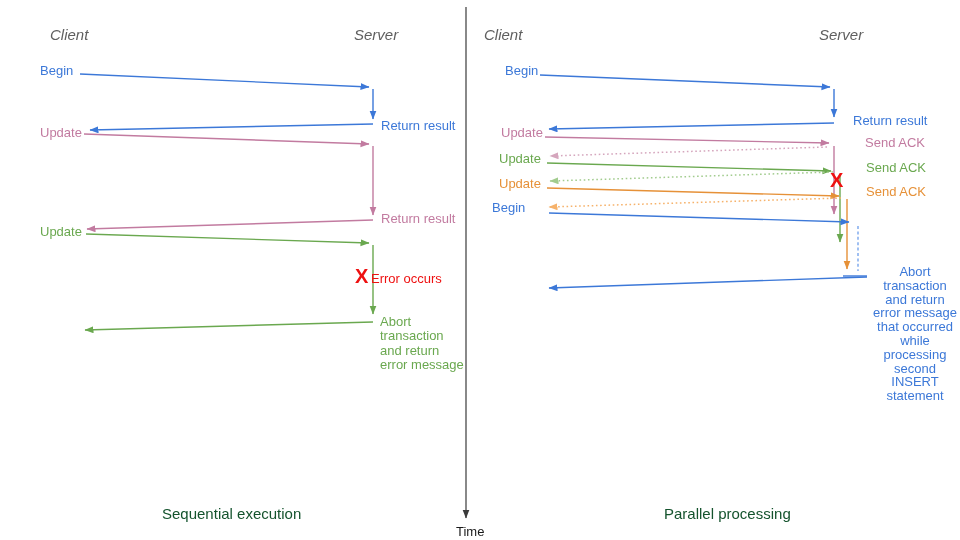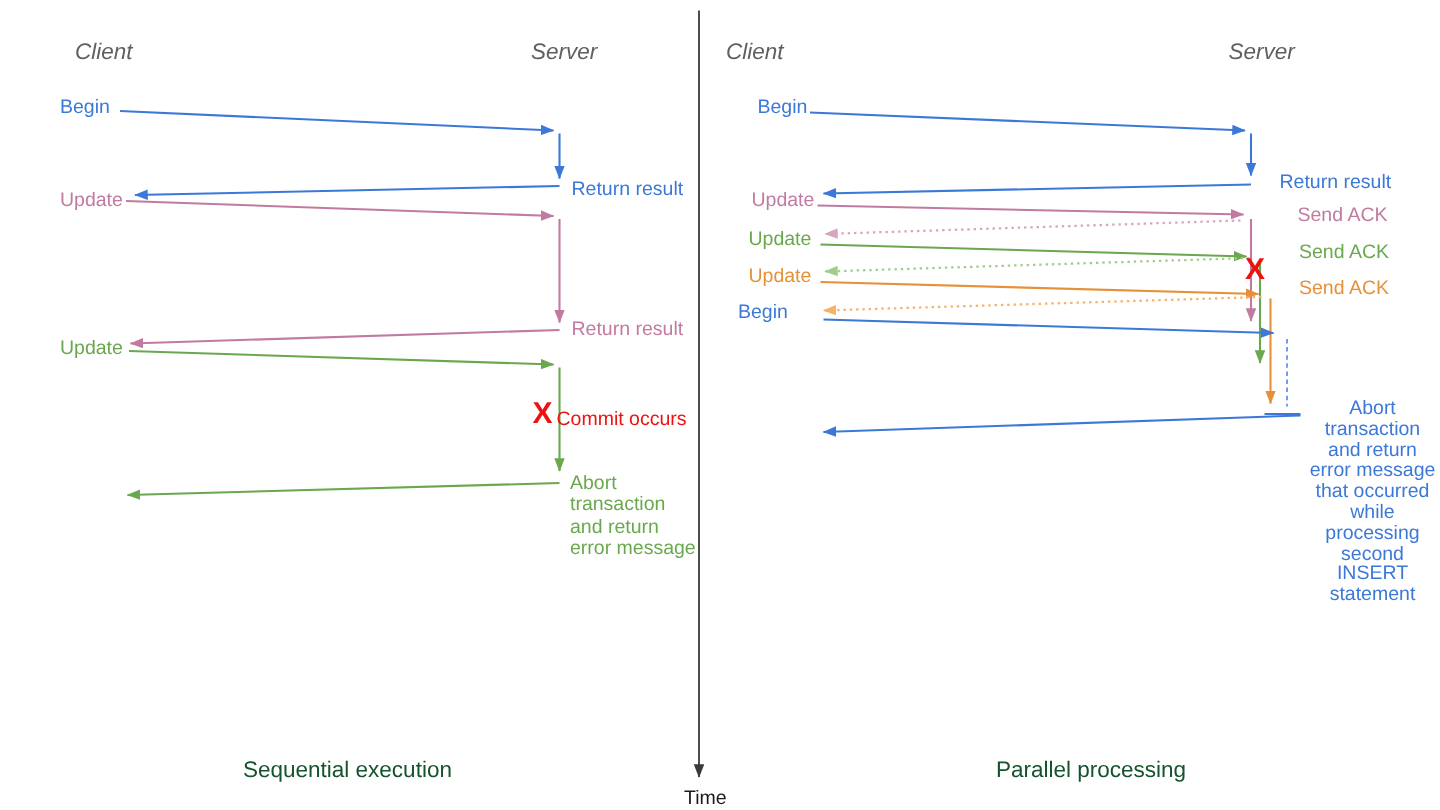--- a/index.html
+++ b/index.html
@@ -105,21 +105,21 @@
   </svg>
 
   <div class="hdr" style="left:50px;top:26px">Client</div>
   <div class="hdr" style="left:354px;top:26px">Server</div>
   <div class="lbl t-blue" style="left:40px;top:63px">Begin</div>
   <div class="lbl t-blue" style="left:381px;top:118px">Return result</div>
   <div class="lbl t-pink" style="left:40px;top:125px">Update</div>
   <div class="lbl t-pink" style="left:381px;top:211px">Return result</div>
   <div class="lbl t-green" style="left:40px;top:224px">Update</div>
   <div class="xmark" style="left:355px;top:266px">X</div>
-  <div class="lbl t-red" style="left:371px;top:271px">Commit occurs</div>
+  <div class="lbl t-red" style="left:371px;top:271px">Error occurs</div>
   <div class="lbl t-green abort-l" style="left:380px;top:315px;width:90px">Abort
 transaction
 and return
 error message</div>
   <div class="cap" style="left:162px;top:505px">Sequential execution</div>
 
   <div class="hdr" style="left:484px;top:26px">Client</div>
   <div class="hdr" style="left:819px;top:26px">Server</div>
   <div class="lbl t-blue" style="left:505px;top:63px">Begin</div>
   <div class="lbl t-blue" style="left:853px;top:113px">Return result</div>

